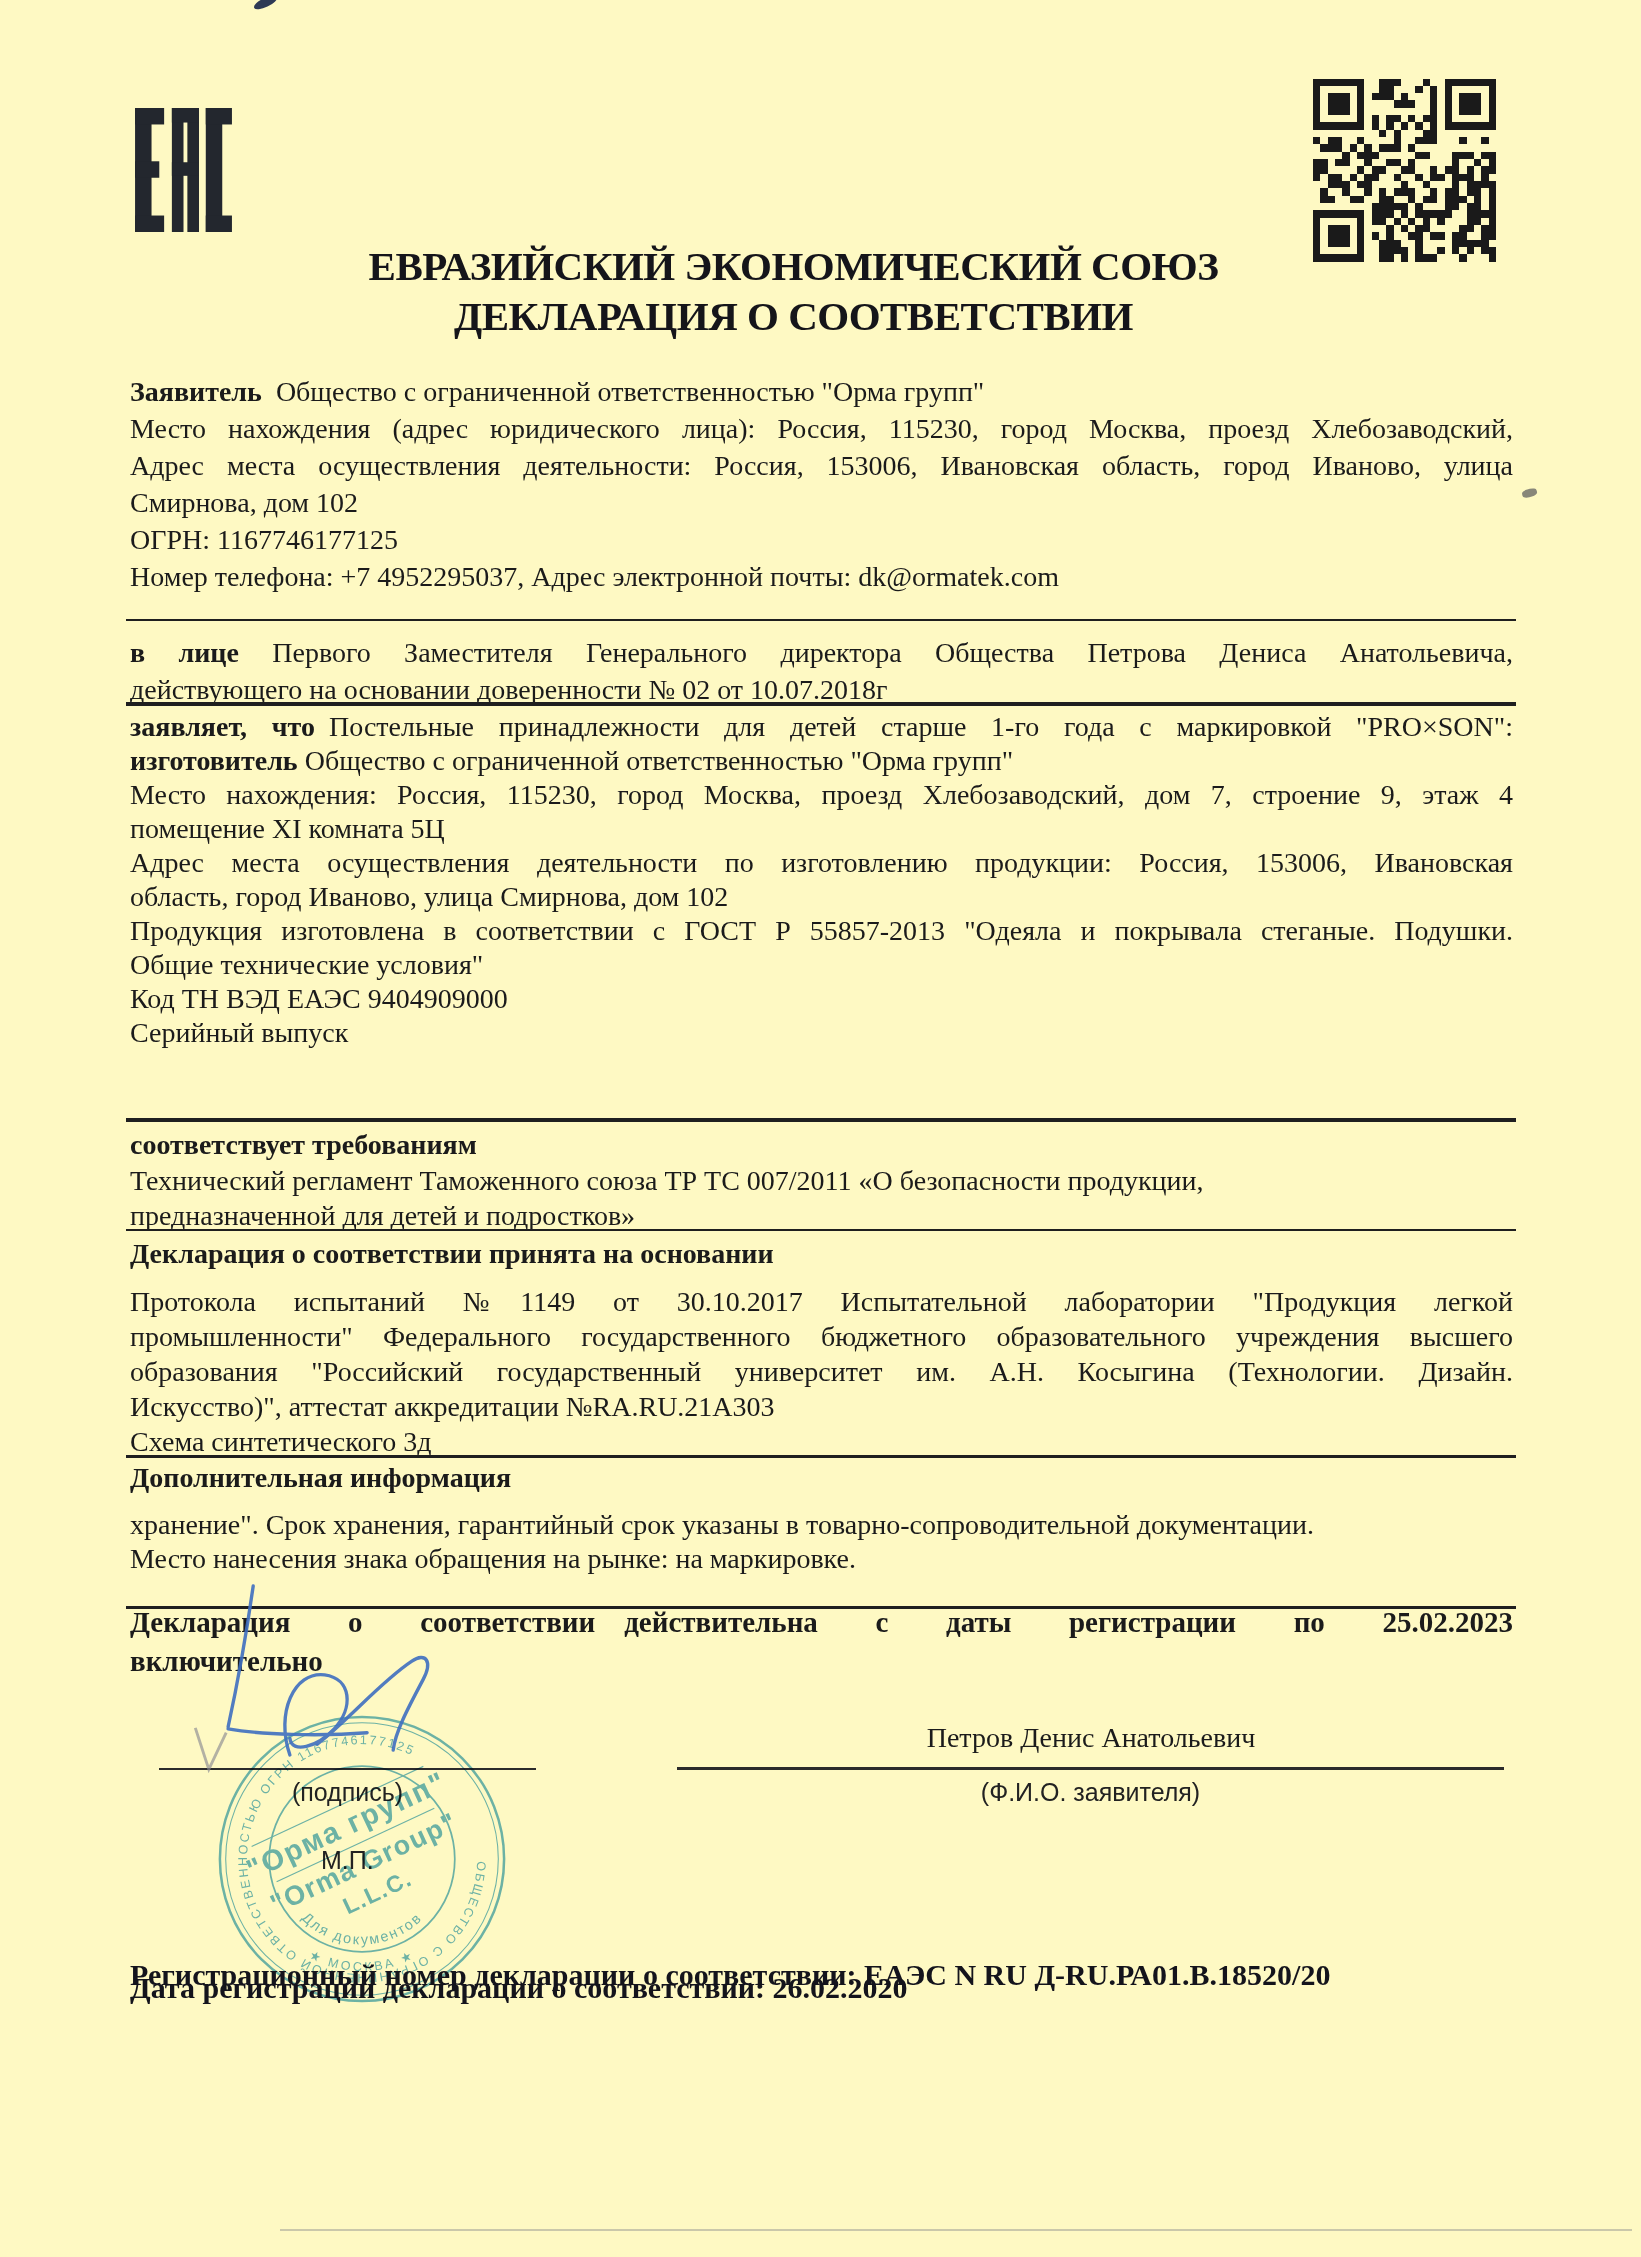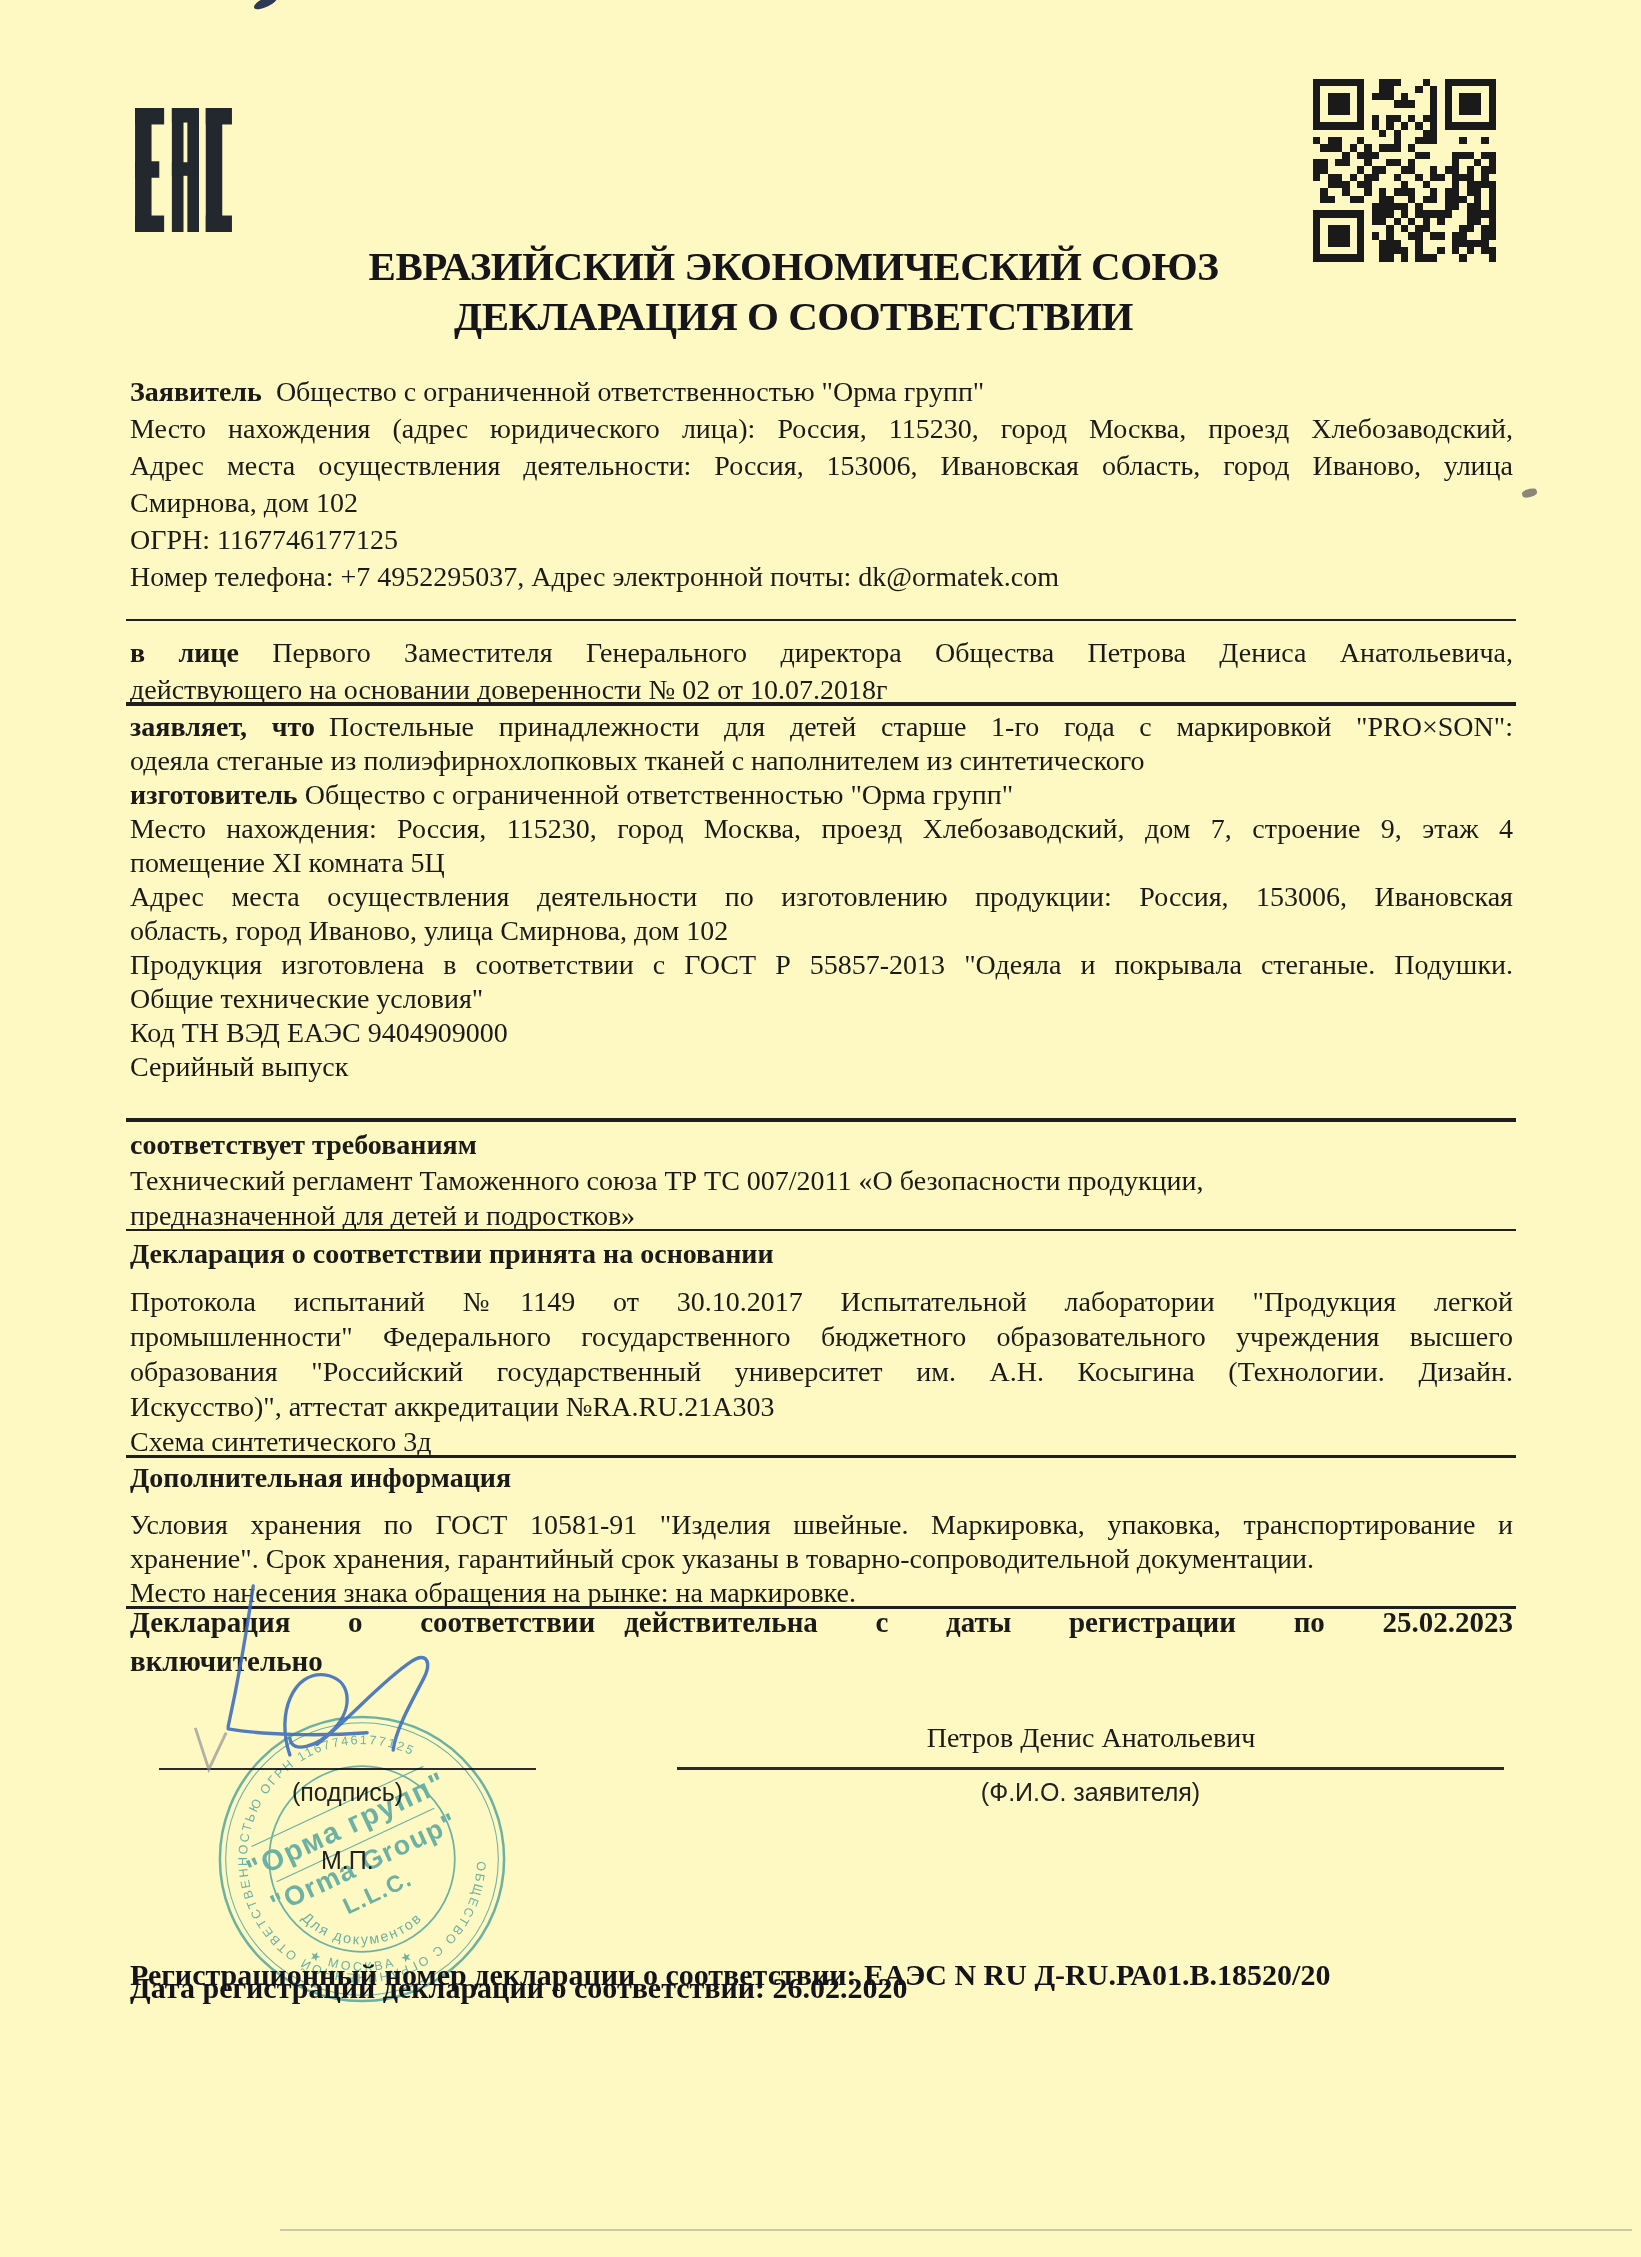--- a/index.html
+++ b/index.html
@@ -390,21 +390,20 @@
   <div class="abs rule" style="top:619px;height:1.9px;"></div>
 
   <div class="abs body-block lh38" style="top:634px;">
     <div class="ln just"><span class="b">в лице</span><span> Первого Заместителя Генерального директора Общества Петрова Дениса Анатольевича,</span></div>
     <div class="ln">действующего на основании доверенности № 02 от 10.07.2018г</div>
   </div>
   <div class="abs rule" style="top:702px;height:3.9px;"></div>
 
   <div class="abs body-block lh356" style="top:710px;">
     <div class="ln just"><span class="b">заявляет, что</span><span> Постельные принадлежности для детей старше 1-го года с маркировкой "PRO×SON":</span></div>
-    <div class="ln">одеяла стеганые из полиэфирнохлопковых тканей с наполнителем из синтетического</div>
     <div class="ln"><span class="b">изготовитель</span><span> Общество с ограниченной ответственностью "Орма групп"</span></div>
     <div class="ln just">Место нахождения: Россия, 115230, город Москва, проезд Хлебозаводский, дом 7, строение 9, этаж 4</div>
     <div class="ln">помещение XI комната 5Ц</div>
     <div class="ln just">Адрес места осуществления деятельности по изготовлению продукции: Россия, 153006, Ивановская</div>
     <div class="ln">область, город Иваново, улица Смирнова, дом 102</div>
     <div class="ln just">Продукция изготовлена в соответствии с ГОСТ Р 55857-2013 "Одеяла и покрывала стеганые. Подушки.</div>
     <div class="ln">Общие технические условия"</div>
     <div class="ln">Код ТН ВЭД ЕАЭС 9404909000</div>
     <div class="ln">Серийный выпуск</div>
   </div>
@@ -422,21 +421,20 @@
     <div class="ln just">Протокола испытаний №1149 от 30.10.2017 Испытательной лаборатории "Продукция легкой</div>
     <div class="ln just">промышленности" Федерального государственного бюджетного образовательного учреждения высшего</div>
     <div class="ln just">образования "Российский государственный университет им. А.Н. Косыгина (Технологии. Дизайн.</div>
     <div class="ln">Искусство)", аттестат аккредитации №RA.RU.21А303</div>
     <div class="ln">Схема синтетического 3д</div>
   </div>
   <div class="abs rule" style="top:1455px;height:2.9px;"></div>
 
   <div class="abs body-block b lh38" style="top:1459px;">Дополнительная информация</div>
   <div class="abs body-block lh35" style="top:1508px;">
-    <div class="ln just">Условия хранения по ГОСТ 10581-91 "Изделия швейные. Маркировка, упаковка, транспортирование и</div>
     <div class="ln">хранение". Срок хранения, гарантийный срок указаны в товарно-сопроводительной документации.</div>
     <div class="ln">Место нанесения знака обращения на рынке: на маркировке.</div>
   </div>
   <div class="abs rule" style="top:1606px;height:2.9px;"></div>
 
   <div class="abs body-block b" style="top:1603px;font-size:29px;line-height:39px;">
     <div class="ln just">Декларация о соответствии действительна с даты регистрации по 25.02.2023</div>
     <div class="ln">включительно</div>
   </div>
 

